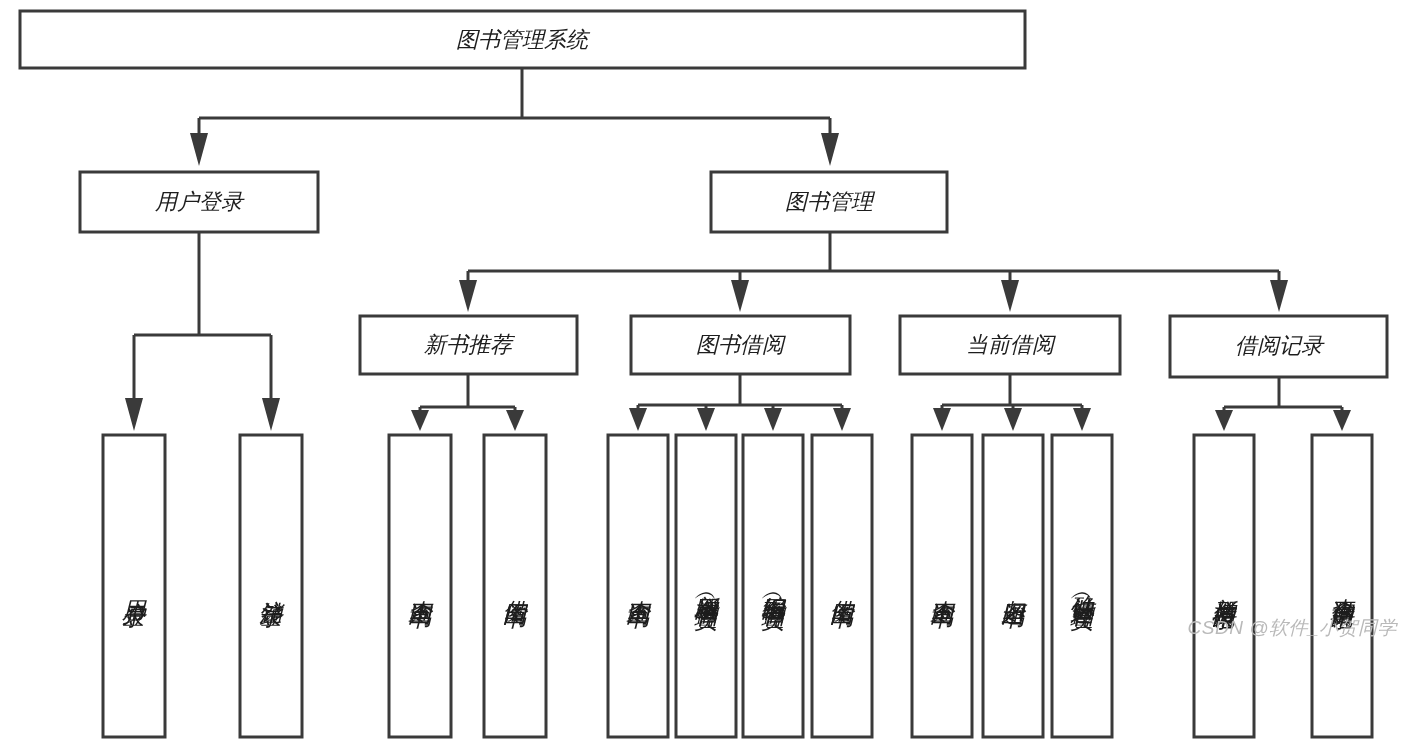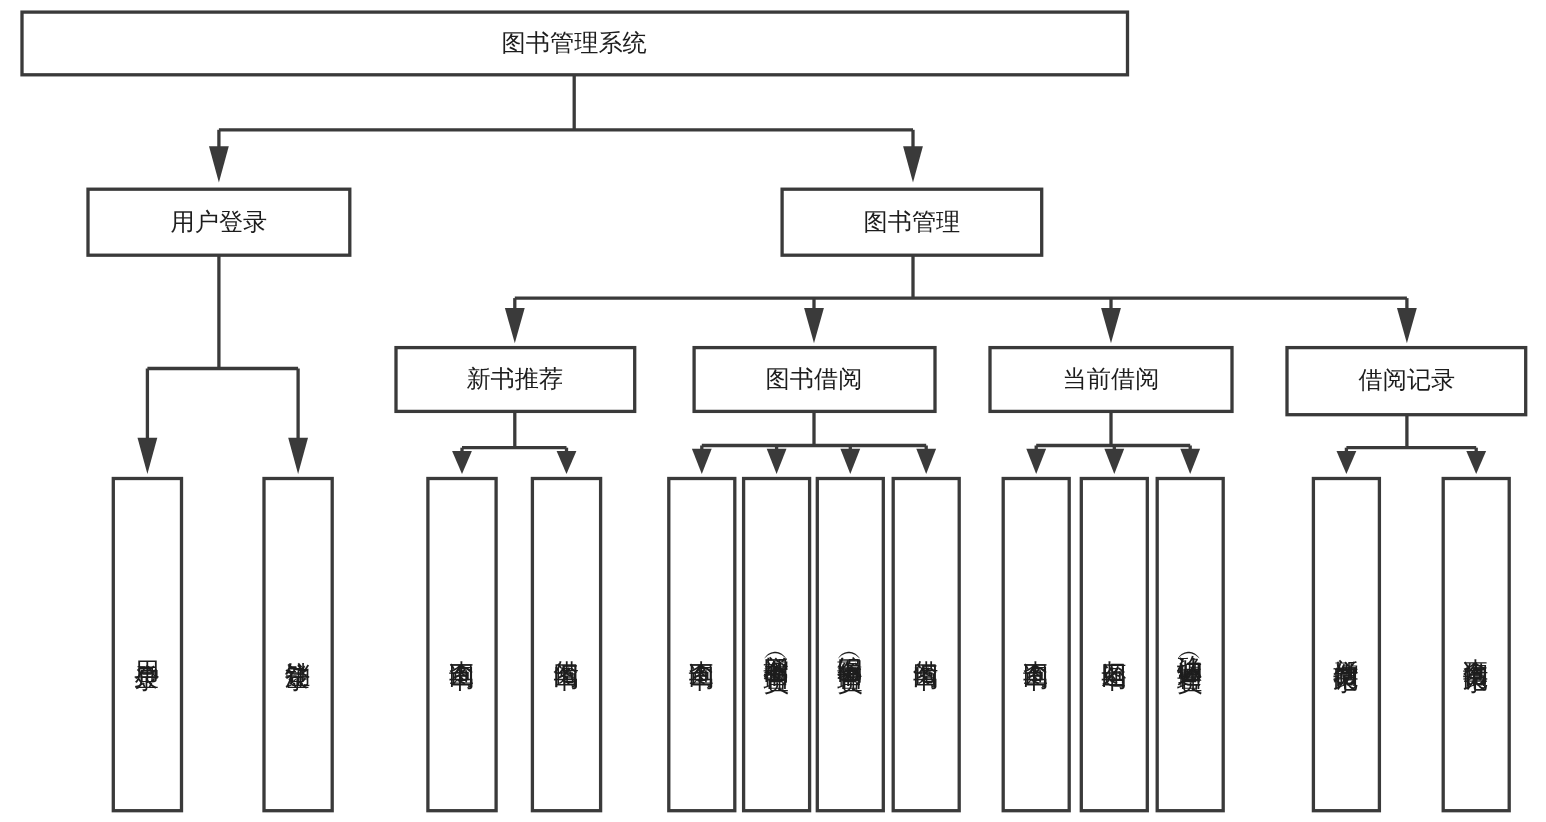--- a/index.html
+++ b/index.html
@@ -11,20 +11,21 @@
     width: 1405px;
     height: 747px;
     font-family: "Liberation Sans", "DejaVu Sans", sans-serif;
     overflow: hidden;
   }
   #canvas {
     position: relative;
     width: 1405px;
     height: 645px;
     background: #ffffff;
+    font-style: italic;
   }
   svg.diagram {
     position: absolute;
     left: 0;
     top: 0;
     width: 1405px;
     height: 747px;
   }
   .node-box {
     fill: #ffffff;
@@ -214,13 +215,14 @@
   <div class="leaf-label" style="left:608px; top:435px; width:60px; height:302px;">查询图书</div>
   <div class="leaf-label" style="left:676px; top:435px; width:60px; height:302px;">新增图书（管理员）</div>
   <div class="leaf-label" style="left:743px; top:435px; width:60px; height:302px;">编辑图书（管理员）</div>
   <div class="leaf-label" style="left:812px; top:435px; width:60px; height:302px;">借阅图书</div>
   <div class="leaf-label" style="left:912px; top:435px; width:60px; height:302px;">查询图书</div>
   <div class="leaf-label" style="left:983px; top:435px; width:60px; height:302px;">归还图书</div>
   <div class="leaf-label" style="left:1052px; top:435px; width:60px; height:302px;">确认归还（管理员）</div>
   <div class="leaf-label" style="left:1194px; top:435px; width:60px; height:302px;">新增借阅记录</div>
   <div class="leaf-label" style="left:1312px; top:435px; width:60px; height:302px;">查询借阅记录</div>
 
+  <div class="watermark">CSDN @软件_小贺同学</div>
 </div>
 
 </body></html>

